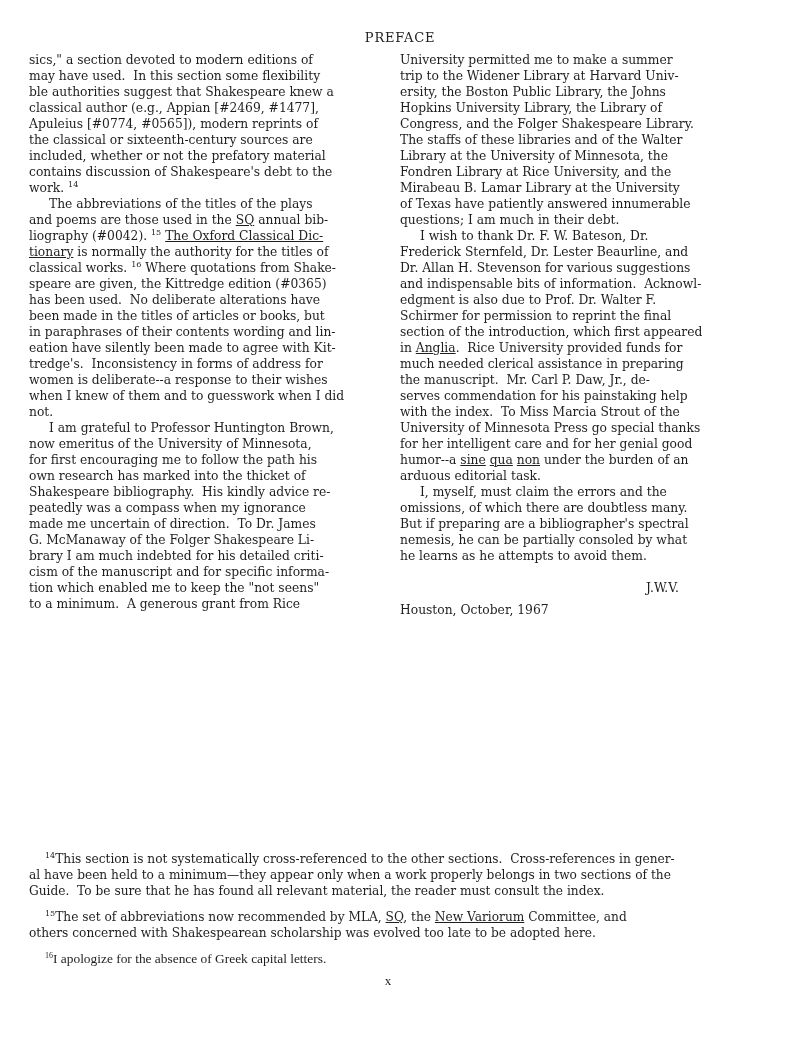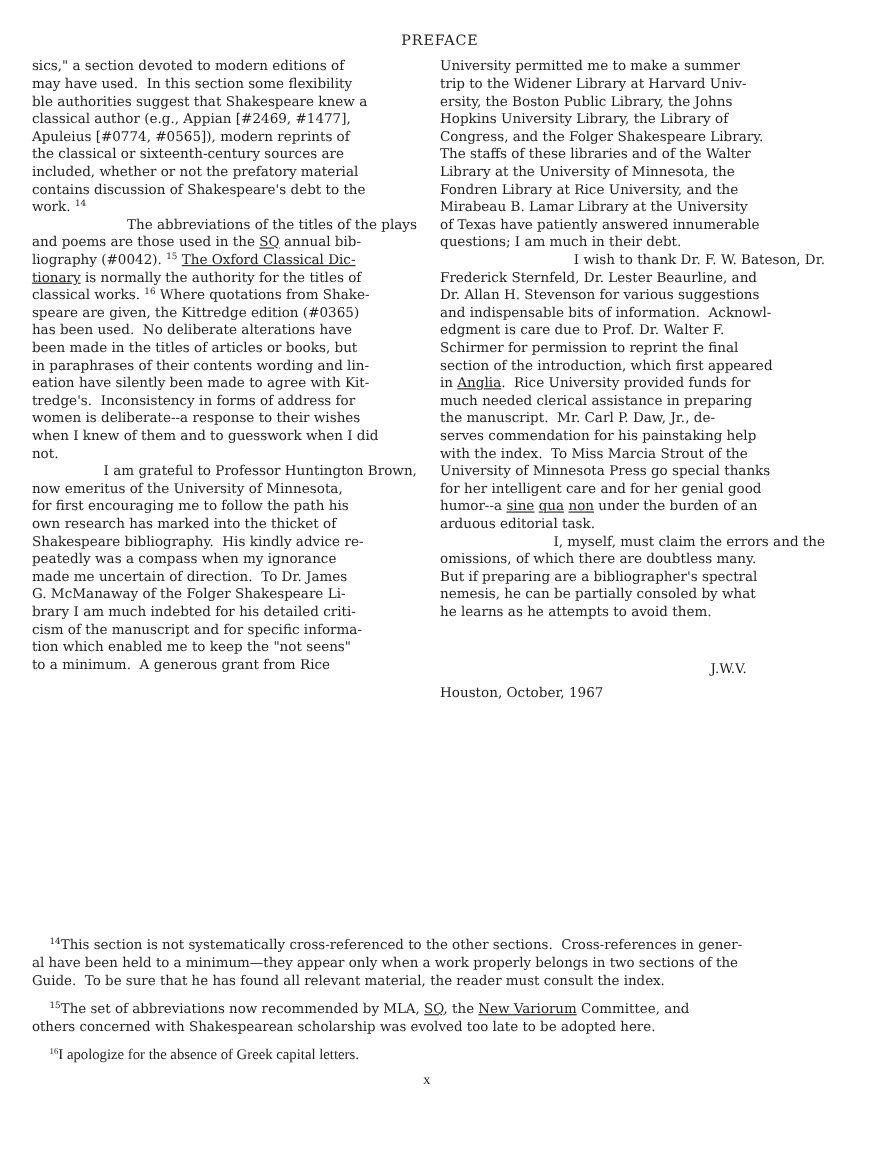--- a/index.html
+++ b/index.html
@@ -4,24 +4,24 @@
   <style>
     html, body { margin: 0; padding: 0; background: #ffffff; }
     body { width: 800px; height: 1045px; position: relative; overflow: hidden; color: #1e1e1e;
            font-family: "DejaVu Serif", "Liberation Serif", serif; }
     .header { position: absolute; top: 14px; left: 0; width: 800px; text-align: center;
               font-size: 13px; letter-spacing: 0.8px; color: #222; margin-top: 16px; }
     .col { position: absolute; top: 52px; font-size: 12.3px; line-height: 16px; }
     .col.left { left: 29px; width: 350px; }
     .col.right { left: 400px; width: 350px; }
     .line { white-space: pre; display: block; height: 16px; }
-    .indent { padding-left: 20px; text-align: right; }
+    .indent { padding-left: 20px; }
     .u { text-decoration: underline; }
     sup { font-size: 8px; vertical-align: 5px; line-height: 0; }
-    .sig { padding-left: 246px; margin-top: 20px; }
+    .sig { padding-left: 246px; }
     .dateline { margin-top: 6px; }
     .footnotes { position: absolute; top: 851px; left: 29px; width: 750px; font-size: 12.2px; line-height: 16px; }
     .fn { margin-bottom: 10px; }
     .fn .line { height: 16px; }
     .fn .first { padding-left: 16px; }
     .fn3 { font-family: "Liberation Serif", serif; font-size: 13.4px; }
     .pagenum { position: absolute; top: 973px; left: 0; width: 776px; text-align: center;
                font-family: "Liberation Serif", serif; font-size: 13px; }
   </style>
 </head>
@@ -88,21 +88,21 @@
     <span class="line">Mirabeau B. Lamar Library at the University</span>
     <span class="line">of Texas have patiently answered innumerable</span>
     <span class="line">questions; I am much in their debt.</span>
   </div>
 
   <div>
     <span class="line indent">I wish to thank Dr. F. W. Bateson, Dr.</span>
     <span class="line">Frederick Sternfeld, Dr. Lester Beaurline, and</span>
     <span class="line">Dr. Allan H. Stevenson for various suggestions</span>
     <span class="line">and indispensable bits of information.  Acknowl-</span>
-    <span class="line">edgment is care due to Prof. Dr. Walter F.</span>
+    <span class="line">edgment is also due to Prof. Dr. Walter F.</span>
     <span class="line">Schirmer for permission to reprint the final</span>
     <span class="line">section of the introduction, which first appeared</span>
     <span class="line"><span>in </span><span class="u">Anglia</span><span>.  Rice University provided funds for</span></span>
     <span class="line">much needed clerical assistance in preparing</span>
     <span class="line">the manuscript.  Mr. Carl P. Daw, Jr., de-</span>
     <span class="line">serves commendation for his painstaking help</span>
     <span class="line">with the index.  To Miss Marcia Strout of the</span>
     <span class="line">University of Minnesota Press go special thanks</span>
     <span class="line">for her intelligent care and for her genial good</span>
     <span class="line"><span>humor--a </span><span class="u">sine</span> <span class="u">qua</span> <span class="u">non</span><span> under the burden of an</span></span>

